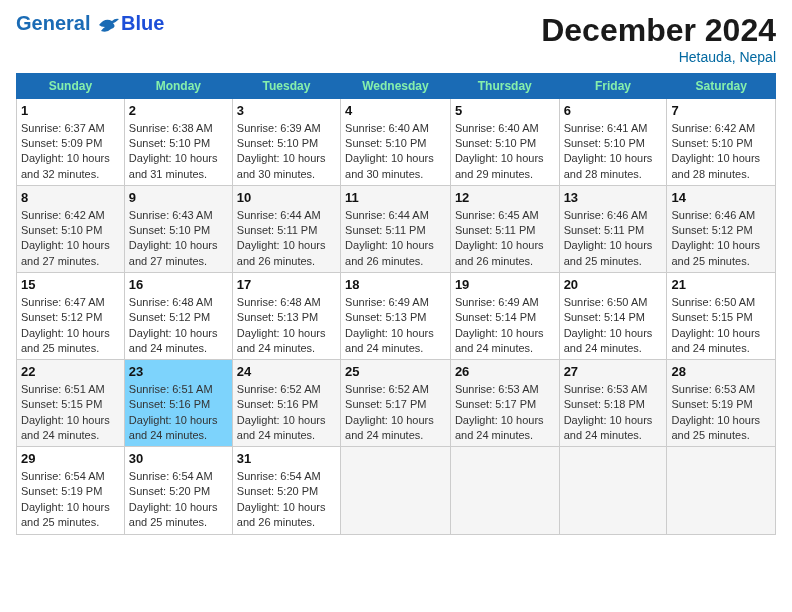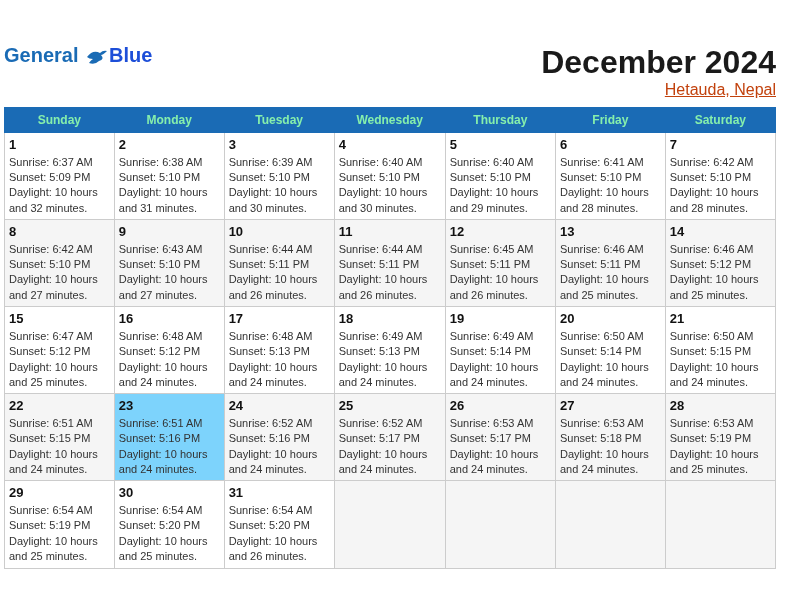--- a/index.html
+++ b/index.html
@@ -5,45 +5,43 @@
     * { box-sizing: border-box; margin: 0; padding: 0; }
     body {
       font-family: Arial, sans-serif;
       background: #fff;
       width: 792px;
       height: 612px;
       overflow: hidden;
     }
     .container {
       width: 792px;
-      padding: 12px 16px 8px 4px;
-      margin-top: 32px;
+      padding: 12px 16px 8px 16px;
     }
     .header-row {
       display: flex;
       align-items: flex-start;
       justify-content: space-between;
       margin-bottom: 8px;
     }
     .logo {
       display: flex;
       align-items: center;
     }
     .title-block {
       text-align: right;
     }
     .month-title {
       font-size: 32px;
       font-weight: bold;
       color: #1a1a1a;
     }
     .subtitle {
-      font-size: 16px;
-      color: #c2410c;
-      text-decoration: underline;
+      font-size: 14px;
+      color: #0369a1;
     }
     .calendar {
       width: 100%;
       border-collapse: collapse;
     }
     .calendar th {
       background: #1a6bb5;
       color: #86efac;
       font-size: 12px;
       font-weight: bold;

